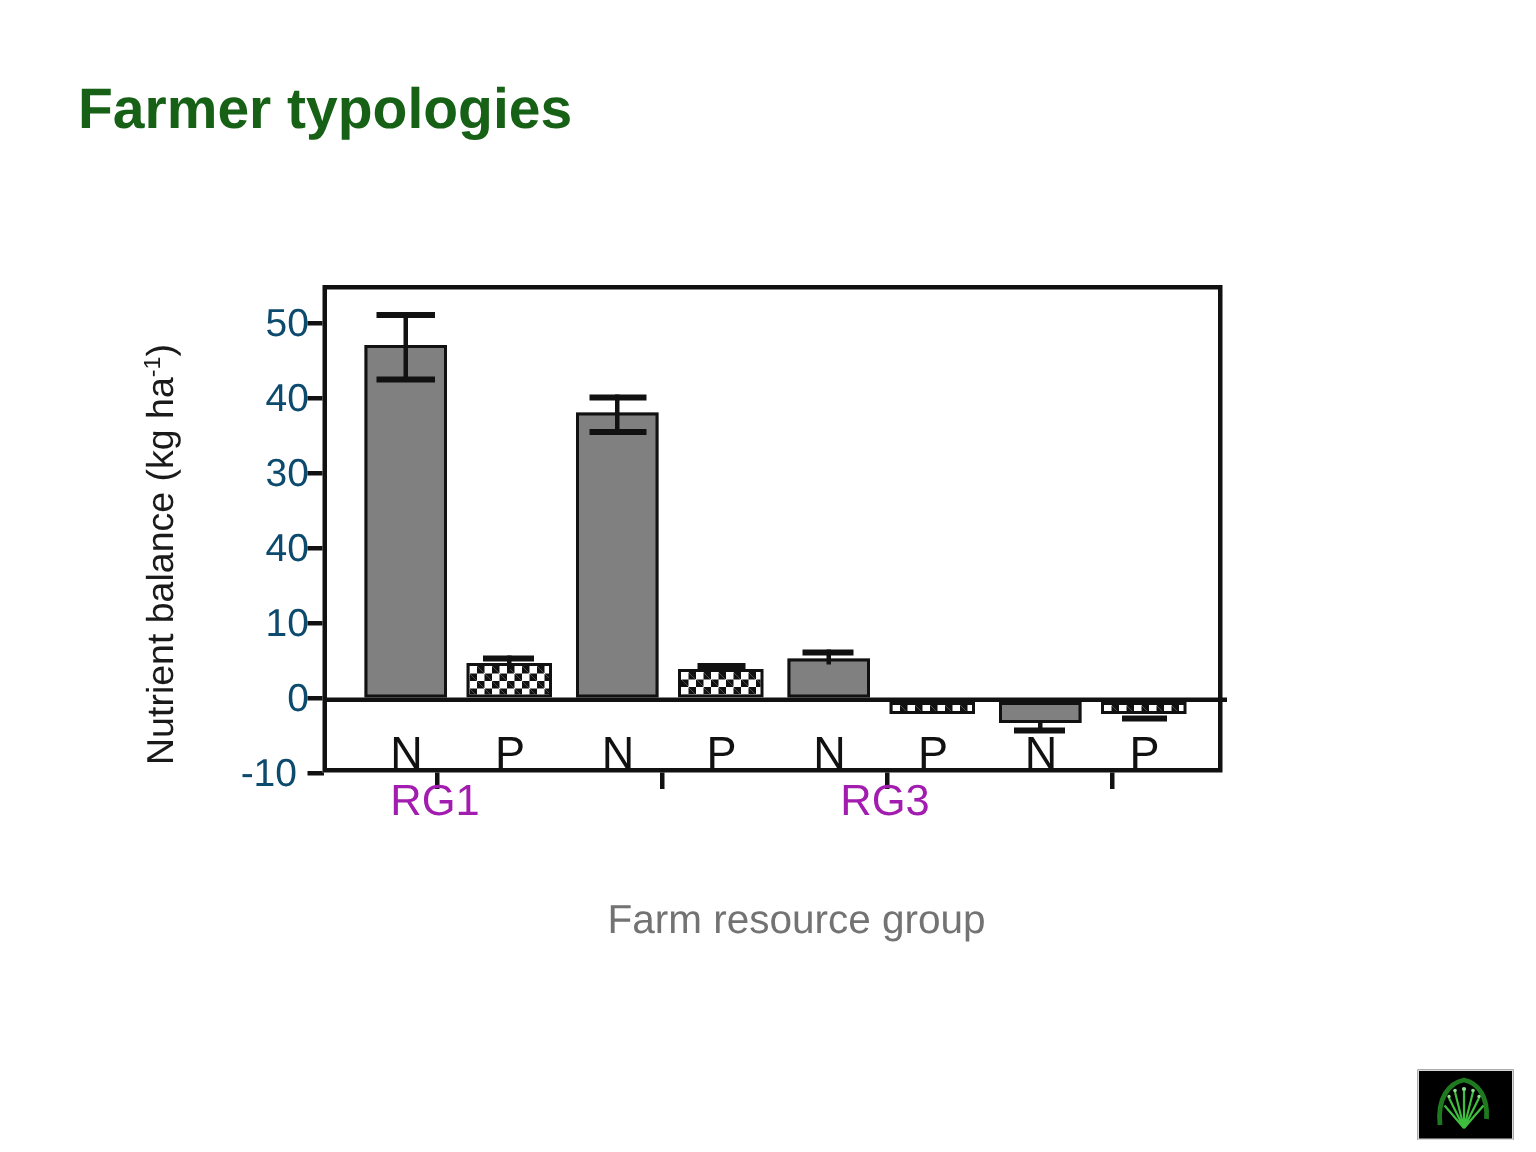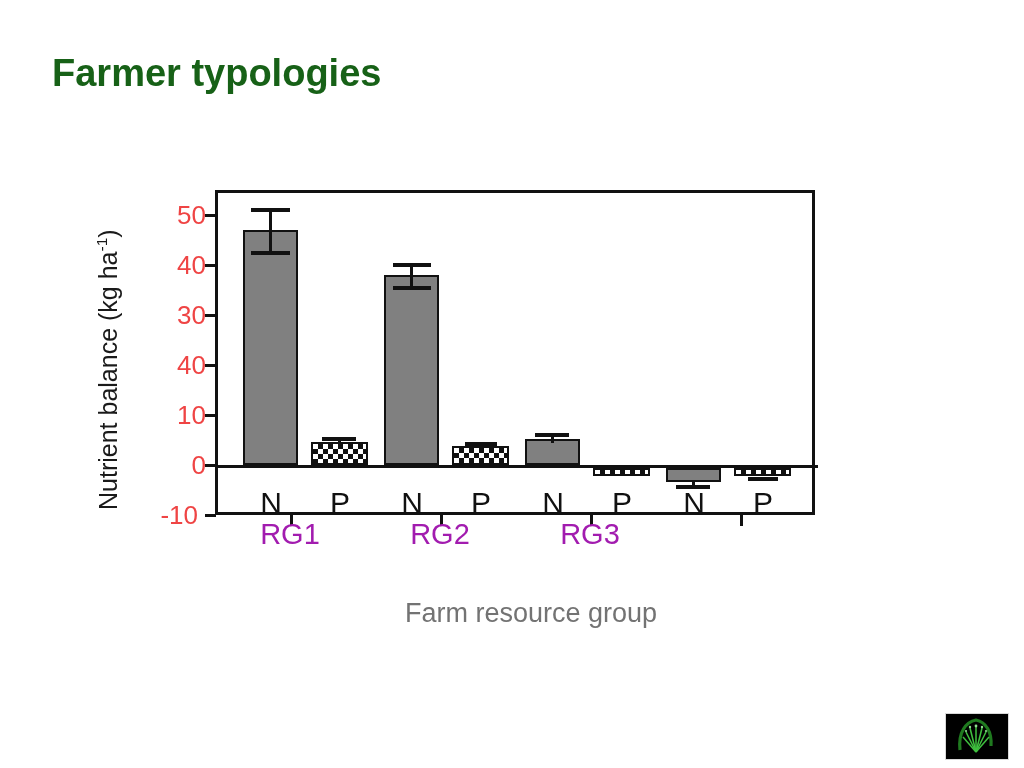--- a/index.html
+++ b/index.html
@@ -55,21 +55,21 @@
     font-size: 0.62em;
     vertical-align: super;
   }
 
   
   .y-tick-label {
     position: absolute;
     width: 58px;
     text-align: right;
     font-size: 26px;
-    color: #ef4444;
+    color: #0c4a6e;
     line-height: 1;
   }
 
   
   .y-tick-mark {
     position: absolute;
     width: 11px;
     height: 3px;
     background: #111111;
   }
@@ -249,21 +249,20 @@
     <div class="np-label" style="left:525px; top:295px;">P</div>
 
   </div>
 
   <div class="x-tick-mark" style="left:290px; top:515px;"></div>
   <div class="x-tick-mark" style="left:440px; top:515px;"></div>
   <div class="x-tick-mark" style="left:590px; top:515px;"></div>
   <div class="x-tick-mark" style="left:740px; top:515px;"></div>
 
   <div class="group-label" style="left:220px;">RG1</div>
-  <div class="group-label" style="left:370px;">RG2</div>
   <div class="group-label" style="left:520px;">RG3</div>
 
   <div id="x-axis-title">Farm resource group</div>
 
 </div>
 
 <div id="logo">
   <svg width="60" height="43" viewBox="0 0 60 43">
     <rect x="0" y="0" width="60" height="43" fill="#000000"></rect>
     <path d="M14 36 C 12 18, 20 8, 30 6 C 40 8, 46 18, 45 32" fill="none" stroke="#1f7a1f" stroke-width="3.2"></path>

